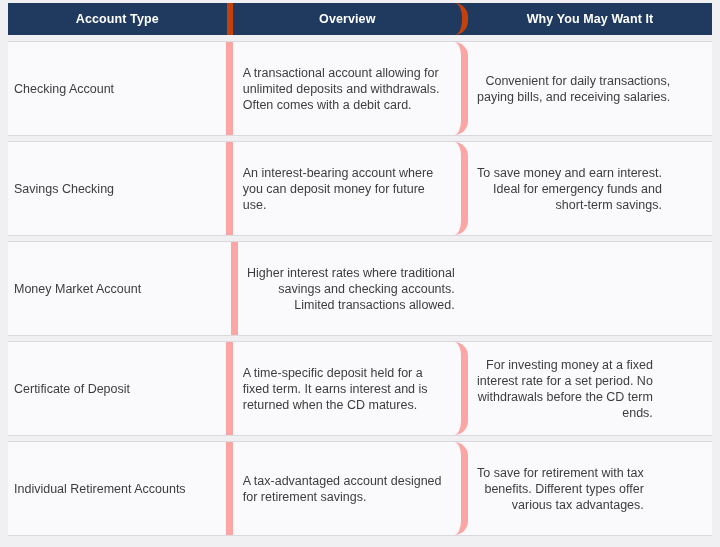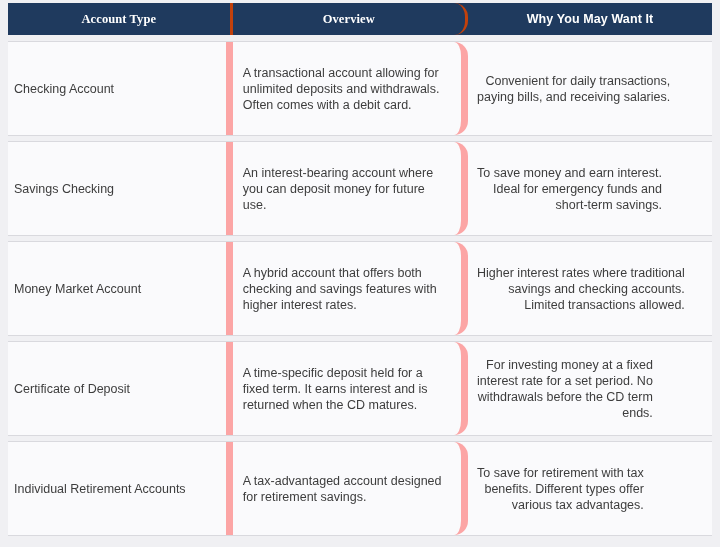--- a/index.html
+++ b/index.html
@@ -11,21 +11,21 @@
   .tbl{position:absolute;left:8px;top:3px;width:704px;}
   .row{display:flex;box-sizing:border-box;}
   .header-row{height:32px;background:#1f3a5e;margin-bottom:6px;}
   .hcell{
     display:flex;align-items:center;justify-content:center;
     color:#ffffff;font-weight:bold;font-size:12.5px;letter-spacing:.1px;
   }
   .c1{width:230px;box-sizing:border-box;}
   .c2{width:241px;box-sizing:border-box;border-radius:14px;}
   .c3{width:250px;box-sizing:border-box;text-align:right;}
-  .header-row .c1,.header-row .c2{border-right:3px solid #c2410c;font-family:Liberation Serif, serif;}
+  .header-row .c1,.header-row .c2{border-right:6px solid #c2410c;}
   .data-row{
     height:95px;margin-bottom:5px;background:#fafafc;
     border-top:1px solid #d9d9de;border-bottom:1px solid #d9d9de;
   }
   .data-row .c1,.data-row .c2{border-right:7px solid #fca5a5;}
   .data-row .c1{
     display:flex;align-items:center;padding-left:6px;
     font-size:12.5px;color:#3d3d3d;text-align:right;
   }
   .data-row .c2,.data-row .c3{display:flex;align-items:center;}
@@ -70,25 +70,20 @@
         </div>
       <div class="c3">
           <div class="txt">To save money and earn interest.
 Ideal for emergency funds and
 short-term savings.</div>
         </div>
     </div>
 
     <div class="row data-row">
       <div class="c1">Money Market Account</div>
-      <div class="c2">
-          <div class="txt">A hybrid account that offers both
-checking and savings features with
-higher interest rates.</div>
-        </div>
       <div class="c3">
           <div class="txt">Higher interest rates where traditional
 savings and checking accounts.
 Limited transactions allowed.</div>
         </div>
     </div>
 
     <div class="row data-row">
       <div class="c1">Certificate of Deposit</div>
       <div class="c2">

